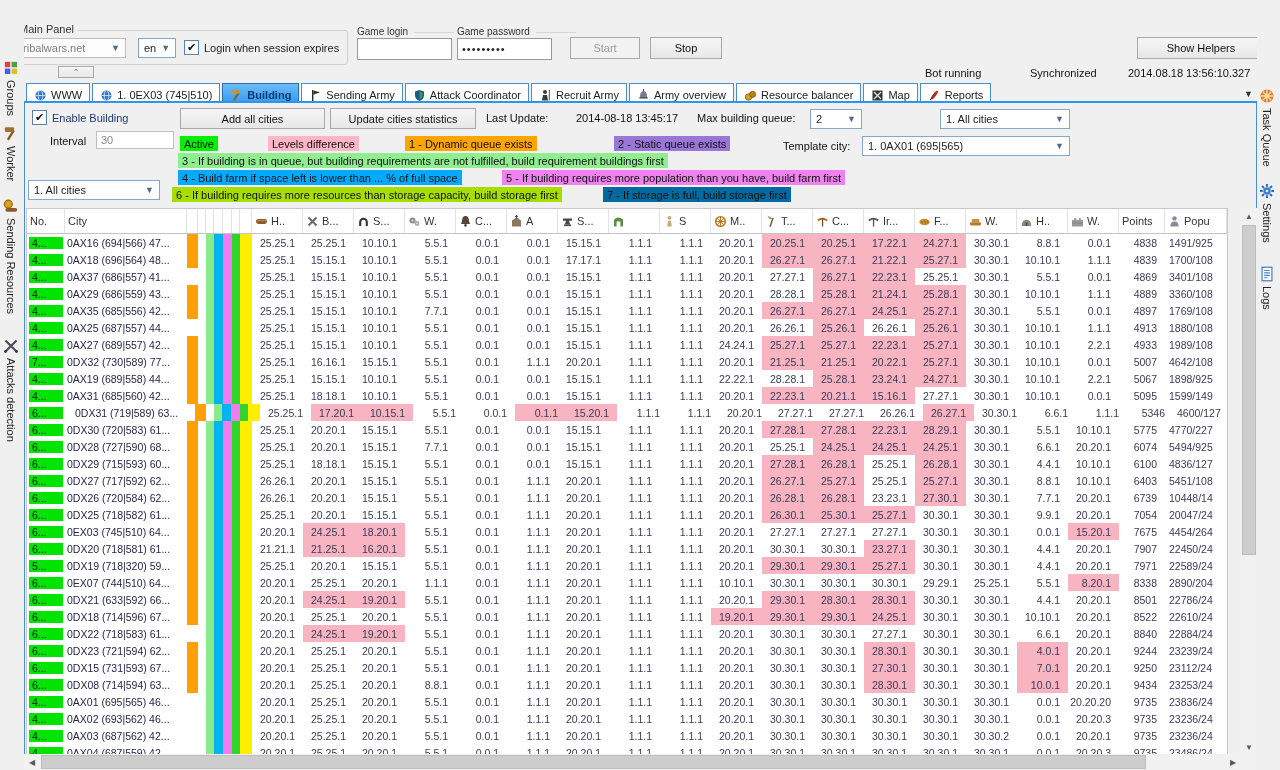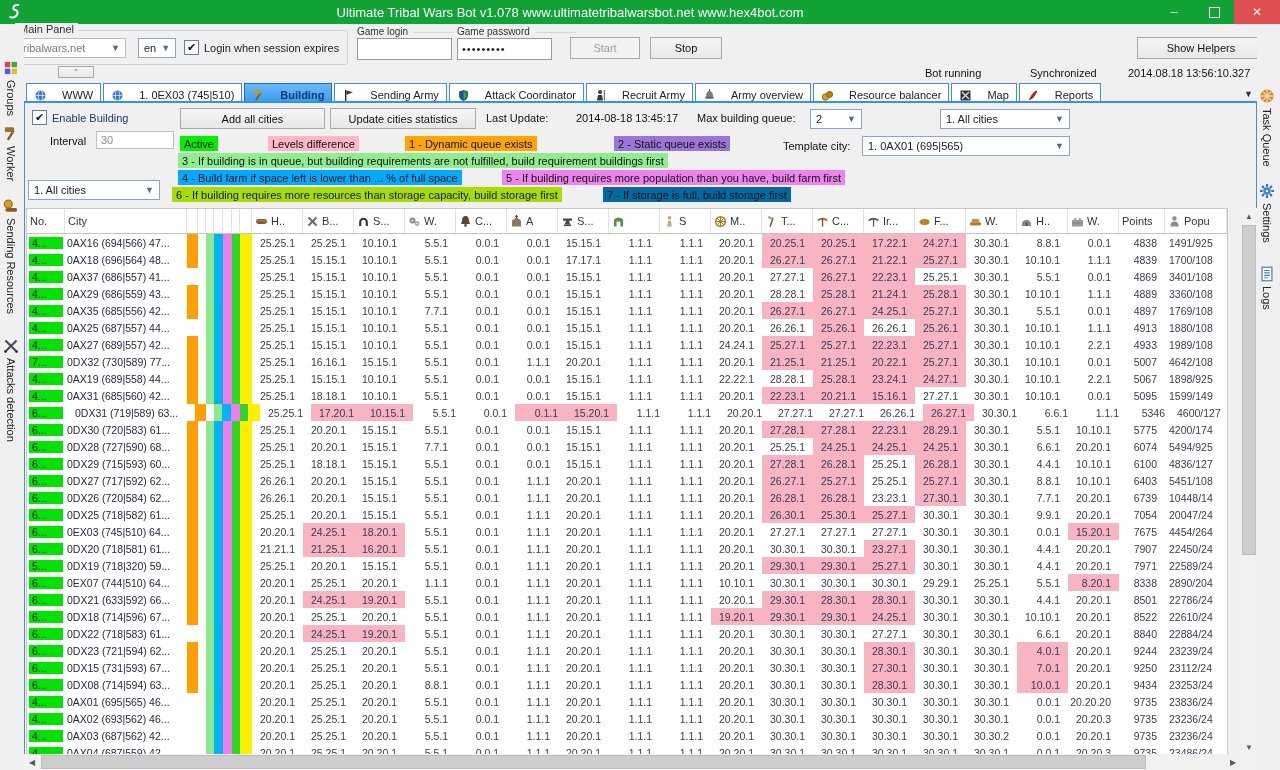--- a/index.html
+++ b/index.html
@@ -25,21 +25,21 @@
        display:flex;align-items:center;justify-content:center;font-size:11px;color:#111;cursor:pointer;}
   .btn.disabled{color:#9c9c9c;background:#f2f2f2;}
   .cbrow{position:absolute;display:flex;align-items:center;gap:5px;}
   .cbbox{width:13px;height:13px;background:#fff;border:1px solid #5a82ae;display:flex;align-items:center;justify-content:center;
          font-size:11px;color:#111;line-height:1;}
   .grouplabel{position:absolute;font-size:10px;color:#333;white-space:nowrap;}
   .grouplabel:after{content:"";display:inline-block;width:40px;height:1px;background:#d6d6d6;margin-left:6px;vertical-align:middle;}
   .stattext{position:absolute;font-size:11px;color:#111;white-space:nowrap;}
   
   .tabbar{position:absolute;left:26px;top:83px;height:20px;display:flex;gap:2px;}
-  .tab{height:24px;border:1px solid #4a90c8;background:#fff;display:flex;align-items:center;gap:15px;
+  .tab{height:24px;border:1px solid #4a90c8;background:#fff;display:flex;align-items:center;gap:4px;
        padding:0 7px;box-sizing:border-box;font-size:11px;white-space:nowrap;cursor:pointer;}
   .tab.sel{background:linear-gradient(#6cbbf7,#2e96ea);color:#073a75;font-weight:bold;border-color:#2470b8;}
   .tabline{position:absolute;left:24px;top:101px;width:1233px;height:2px;background:#2e96ea;}
   .content{position:absolute;left:24px;top:103px;width:1233px;height:667px;background:#f0f0f0;
            border-left:1px solid #4a90c8;border-right:1px solid #4a90c8;box-sizing:border-box;}
   .ovflarrow{position:absolute;font-size:9px;color:#333;}
   
   .legend-item{position:absolute;height:15px;display:flex;align-items:center;padding:0 4px;font-size:11px;color:#111;white-space:nowrap;}
   
   .sidebar{position:absolute;top:24px;bottom:0;background:#f0f0f0;}
@@ -62,35 +62,20 @@
   .sbar{position:absolute;background:#f1f1f1;}
   .sthumb{position:absolute;background:#cdcdcd;border:1px solid #bdbdbd;box-sizing:border-box;}
   .sarrow{position:absolute;color:#5a5a5a;font-size:8px;display:flex;align-items:center;justify-content:center;}
   svg{display:block;}
 </style>
 </head>
 <body>
 
 <div id="root">
 
-  <div class="titlebar">
-    <span class="ticon">
-      <svg width="18" height="18" viewBox="0 0 13 13">
-          <path d="M9.5 1.5 Q4.5 1 5.5 4.5 Q9.5 5.5 8 8.5 Q6 11.5 2.5 10" stroke="#fff" stroke-width="1.5" fill="none"></path>
-        </svg>
-    </span>
-    <div class="ttitle">Ultimate Tribal Wars Bot v1.078 www.ultimatetribalwarsbot.net www.hex4bot.com</div>
-    <div class="wbtns">
-      <div class="wbtn">–</div>
-      <div class="wbtn">
-          <span class="maxbox"></span>
-        </div>
-      <div class="wbtn close">✕</div>
-    </div>
-  </div>
 
   <div class="fieldset" style="left:8px;top:30px;width:338px;height:33px;">
     <span class="fslabel">Main Panel</span>
   </div>
   <div class="combo disabled" style="left:14px;top:38px;width:112px;">
     <span>tribalwars.net</span>
       <span class="carr">▼</span>
   </div>
   <div class="combo" style="left:138px;top:38px;width:38px;">
     <span>en</span>
@@ -892,21 +877,21 @@
           <div class="td num" style="flex:0 0 51px;width:51px;">1.1.1</div>
           <div class="td num" style="flex:0 0 51px;width:51px;">20.20.1</div>
           <div class="td num hl" style="flex:0 0 51px;width:51px;">27.28.1</div>
           <div class="td num hl" style="flex:0 0 51px;width:51px;">27.28.1</div>
           <div class="td num hl" style="flex:0 0 51px;width:51px;">22.23.1</div>
           <div class="td num hl" style="flex:0 0 51px;width:51px;">28.29.1</div>
           <div class="td num" style="flex:0 0 51px;width:51px;">30.30.1</div>
           <div class="td num" style="flex:0 0 51px;width:51px;">5.5.1</div>
           <div class="td num" style="flex:0 0 51px;width:51px;">10.10.1</div>
           <div class="td num" style="flex:0 0 46px;width:46px;">5775</div>
-          <div class="td" style="flex:0 0 62px;width:62px;padding-left:4px;">4200/174</div>
+          <div class="td" style="flex:0 0 62px;width:62px;padding-left:4px;">4770/227</div>
         </div>
         <div class="trow">
           <div class="td" style="flex:0 0 38px;width:38px;">
             <span class="nochip">6...</span>
           </div>
           <div class="td city" style="flex:0 0 122px;width:122px;">0DX28 (727|590) 68...</div>
           <div class="td strip" style="flex:0 0 11px;width:11px;background:#ff9f00;"></div>
           <div class="td strip" style="flex:0 0 8px;width:8px;background:#ffffff;"></div>
           <div class="td strip" style="flex:0 0 8px;width:8px;background:#8ce98c;"></div>
           <div class="td strip" style="flex:0 0 9px;width:9px;background:#00b4f0;"></div>

